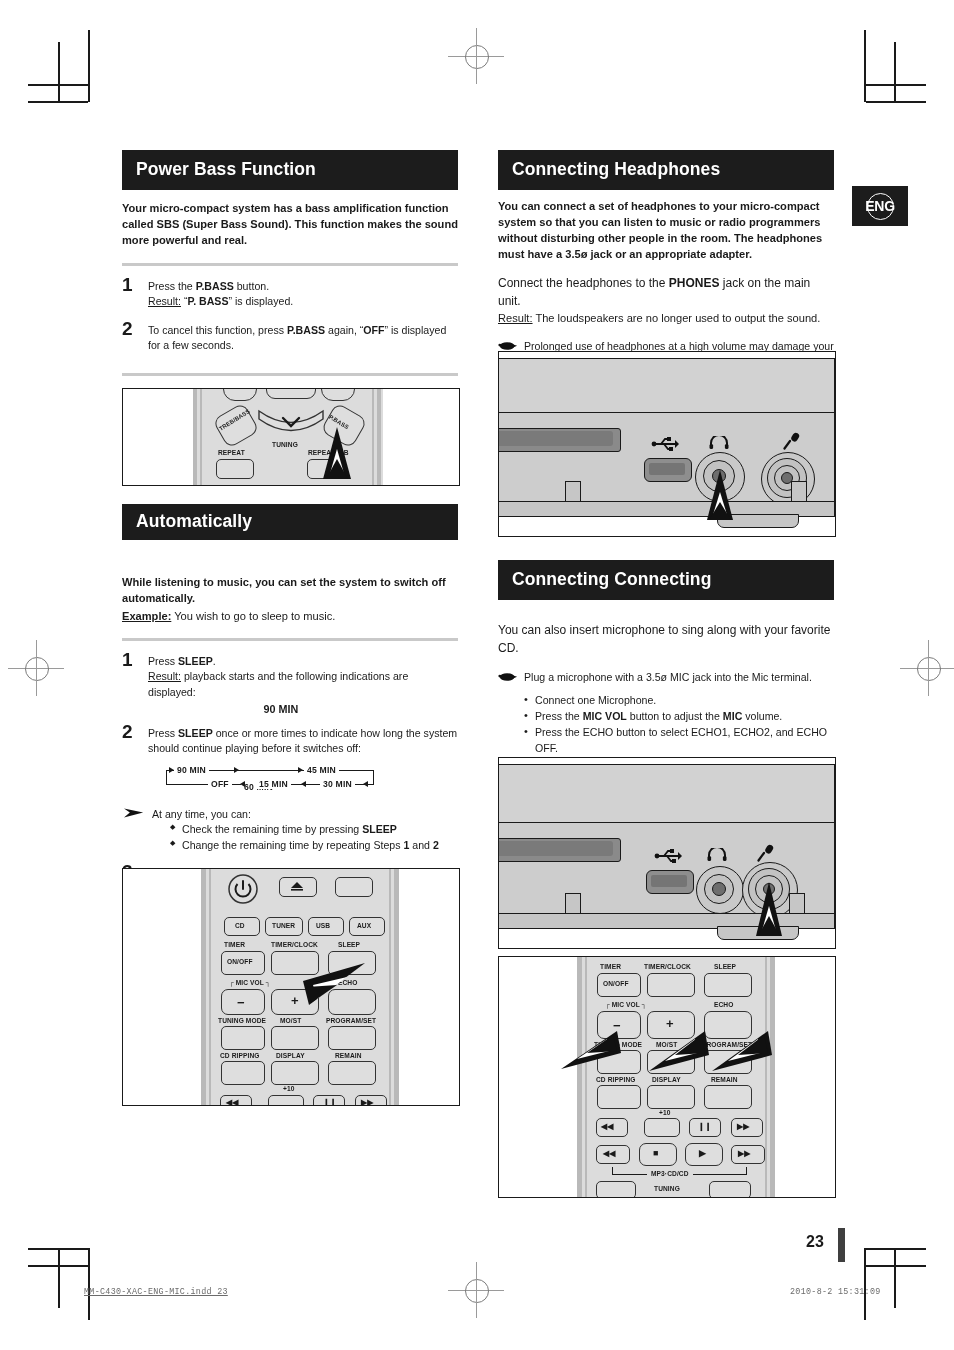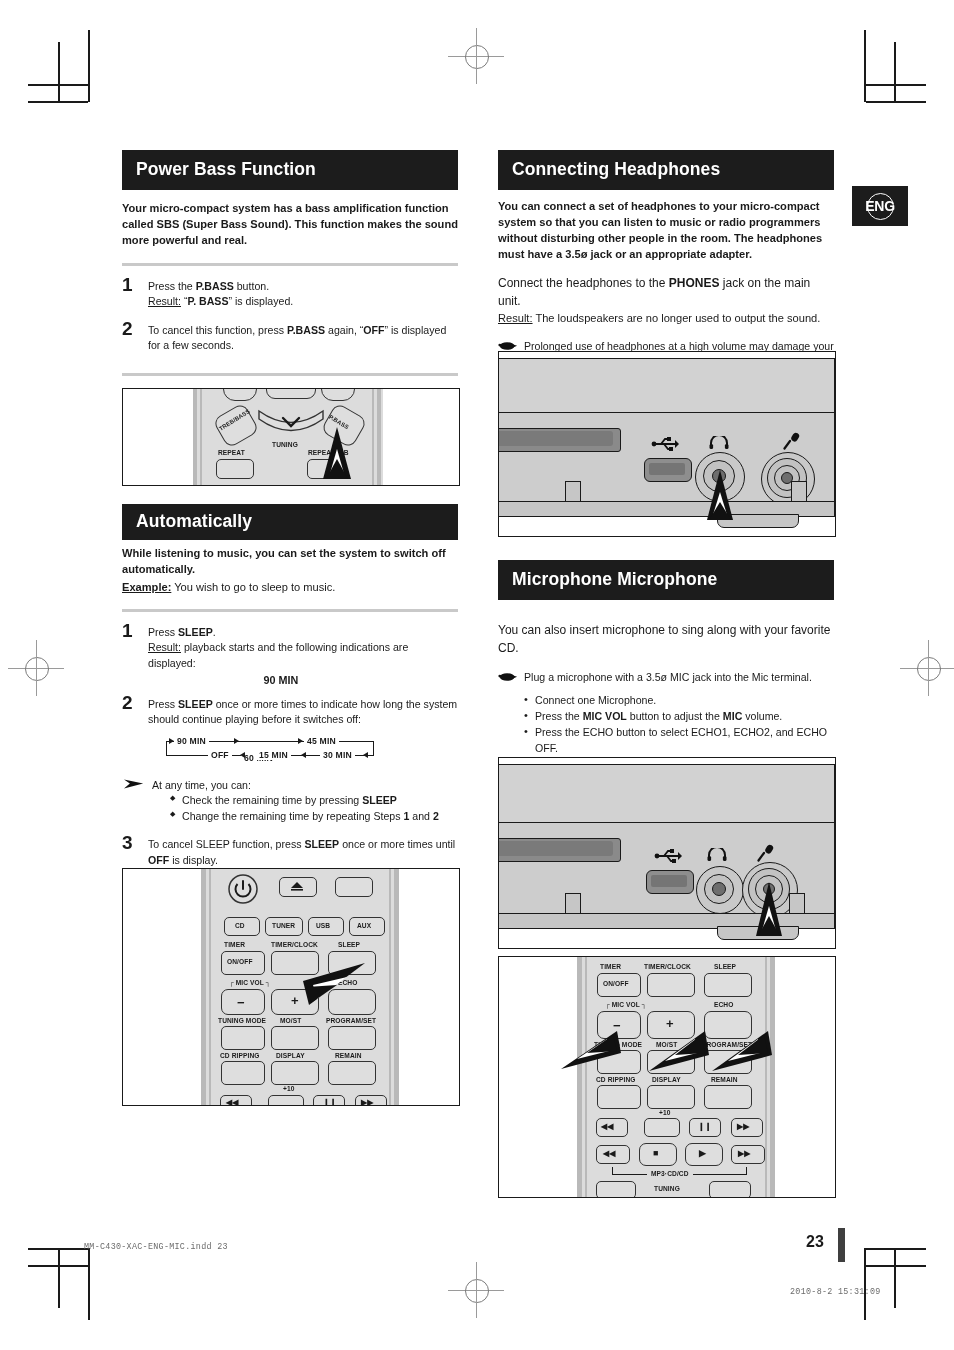--- a/index.html
+++ b/index.html
@@ -204,21 +204,21 @@
       <polygon points="17,22 25,50 9,50" fill="#fff"></polygon>
       <polygon points="17,32 28,52 6,52" fill="#111"></polygon>
     </svg>
   </div>
 
   <div style="position:absolute;left:122px;top:504px;width:336px;">
     <div class="bar two-line">
       <div>Automatically</div>
     </div>
 
-    <p class="lead" style="margin-top:6px;">While listening to music, you can set the system to switch off automatically.</p>
+    <p class="lead" style="margin-top:35px;">While listening to music, you can set the system to switch off automatically.</p>
     <p style="font-size:11.1px;line-height:1.45;margin:1px 0 0 0;">
       <b class="u">Example:</b><span> You wish to go to sleep to music.</span>
     </p>
 
     <hr class="rule">
 
     <div class="step">
       <span class="num">1</span>
       <div><span>Press </span><b>SLEEP</b><span>.</span></div>
       <div><span class="u">Result:</span><span> playback starts and the following indications are displayed:</span></div>
@@ -403,21 +403,21 @@
     <div class="base" style="left:218px;top:162px;width:80px;height:12px;border-radius:0 0 7px 7px;"></div>
 
     <svg class="arrow-blk" style="left:205px;top:118px;" width="32" height="52" viewBox="0 0 32 52">
       <polygon points="16,0 29,50 3,50" fill="#111"></polygon>
       <polygon points="16,22 24,48 8,48" fill="#fff"></polygon>
       <polygon points="16,32 27,50 5,50" fill="#111"></polygon>
     </svg>
   </div>
 
   <div style="position:absolute;left:498px;top:560px;width:336px;">
-    <div class="bar">Microphone Microphone</div>
+    <div class="bar">Connecting Connecting</div>
     <p class="body-t" style="margin-top:22px;">You can also insert microphone to sing along with your favorite CD.</p>
     <div class="note" style="margin-top:13px;">
       <svg class="glyph" style="left:0;top:1px;" width="22" height="12" viewBox="0 0 22 12">
         <ellipse cx="10" cy="6" rx="8" ry="4.2" fill="#111"></ellipse>
         <path d="M16 4 L21 5.8 L16 8 Z" fill="#111"></path>
         <circle cx="2" cy="5" r="1.6" fill="#111"></circle>
       </svg>
       <span>Plug a microphone with a 3.5ø MIC jack into the Mic terminal.</span>
     </div>
     <ul class="dots">
@@ -558,16 +558,16 @@
     <svg class="arrow-blk" style="left:213px;top:72px;" width="62" height="46" viewBox="0 0 62 46">
       <polygon points="0,42 56,2 60,26" fill="#111"></polygon>
       <polygon points="16,32 46,10 48,24" fill="#fff"></polygon>
       <polygon points="26,26 52,6 56,24" fill="#111"></polygon>
     </svg>
   </div>
 
   <div class="pgnum" style="left:806px;top:1233px;">23</div>
   <div class="pgbar" style="left:838px;top:1228px;width:7px;height:34px;"></div>
 
-  <div class="ftr" style="left:84px;top:1242px;">MM-C430-XAC-ENG-MIC.indd   23</div>
+  <div class="ftr" style="left:84px;top:1287px;text-decoration:underline;">MM-C430-XAC-ENG-MIC.indd   23</div>
   <div class="ftr" style="left:790px;top:1287px;">2010-8-2   15:31:09</div>
 
 </div>
 
 </body></html>

